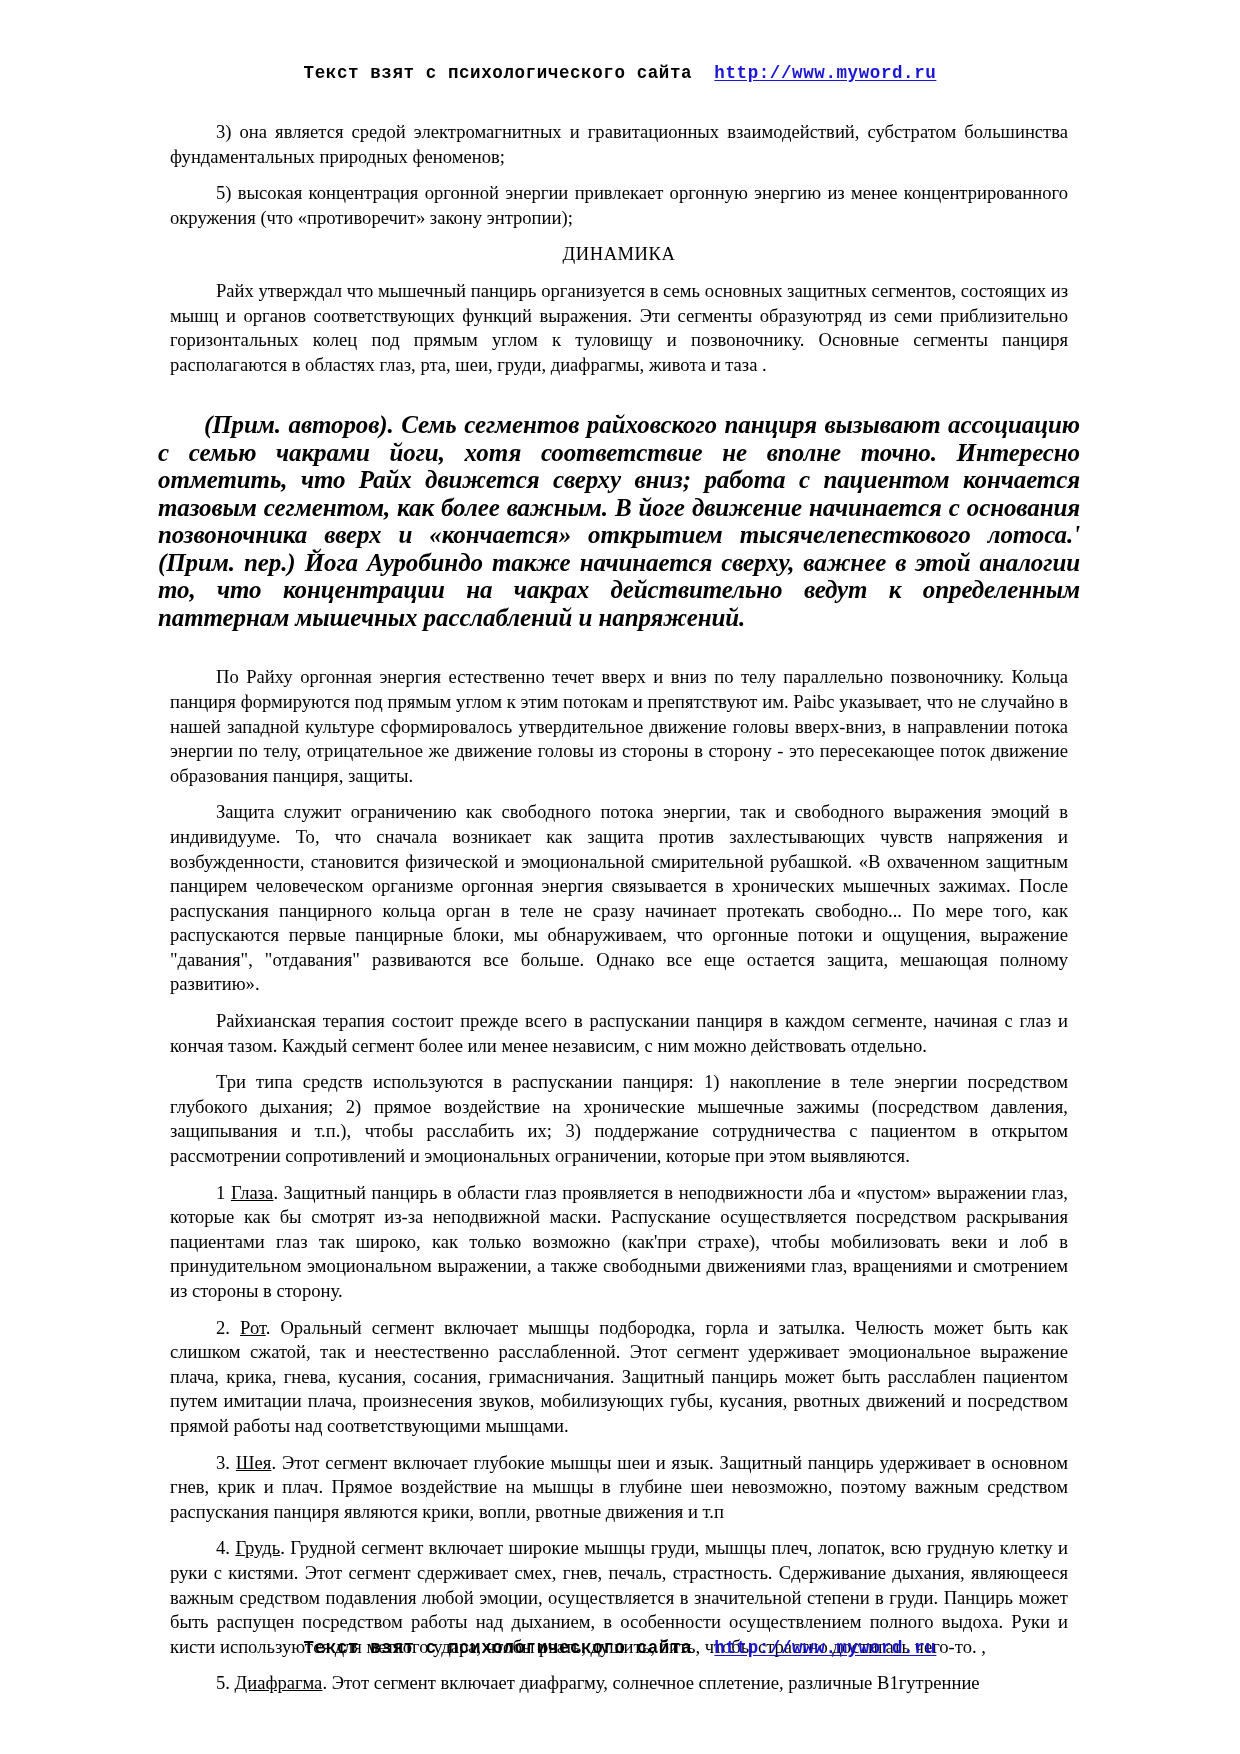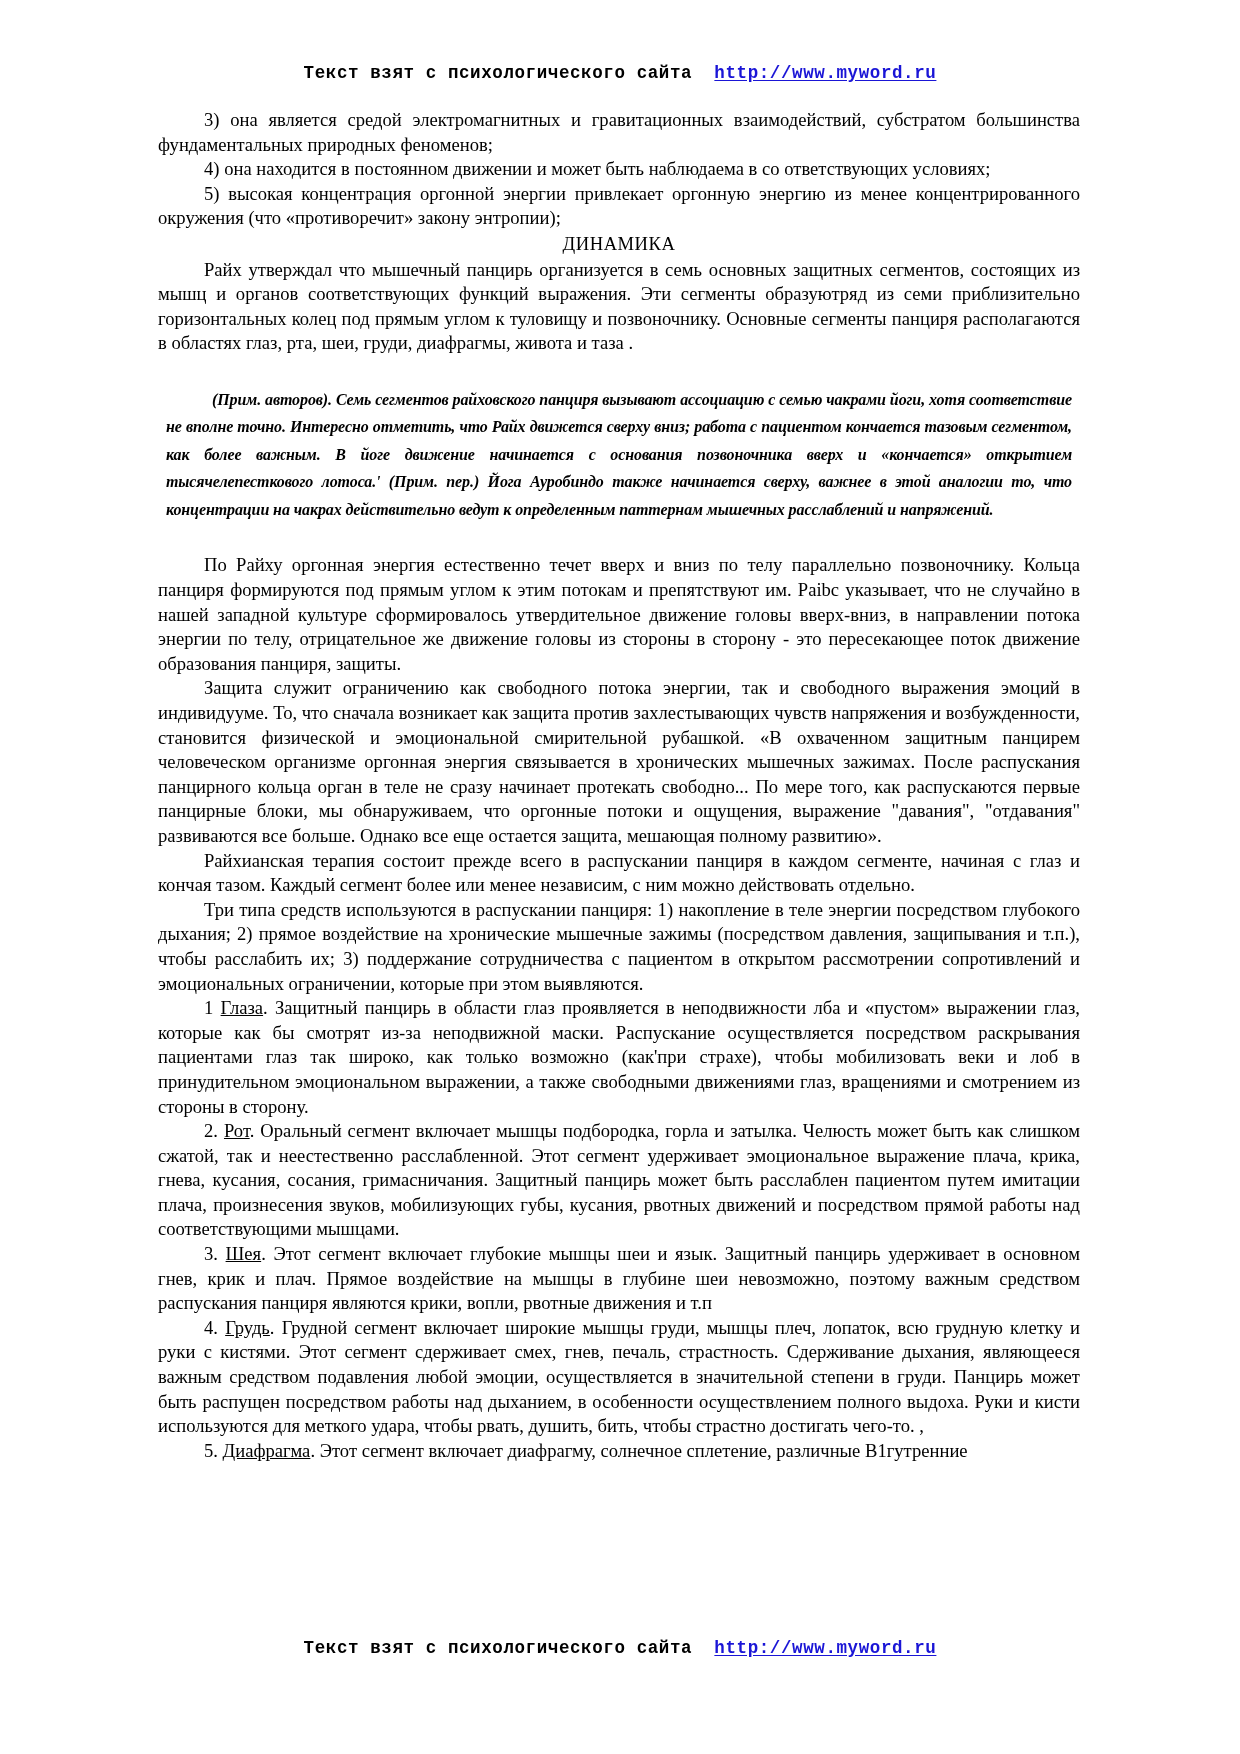--- a/index.html
+++ b/index.html
@@ -53,42 +53,42 @@
     width: 1240px;
   }
   
   .content {
     position: absolute;
     top: 108px;
     left: 158px;
     width: 922px;
   }
   p.para {
-    margin: 0;
+    margin: 12px;
     font-size: 18.6px;
     line-height: 24.6px;
     text-align: justify;
     text-justify: inter-word;
     text-indent: 46px;
     hyphens: none;
   }
   p.last-left {
     text-align-last: left;
   }
   h2.heading {
     margin: 1px;
     font-size: 18.6px;
     line-height: 24.6px;
     font-weight: normal;
     text-align: center;
     letter-spacing: 0.5px;
   }
   p.note {
-    margin: 8px;
-    font-size: 16px;
+    margin: 0;
+    font-size: 25px;
     line-height: 27.5px;
     font-style: italic;
     font-weight: bold;
     text-align: justify;
     text-indent: 46px;
     letter-spacing: -0.1px;
   }
   .spacer-md { height: 22px; }
   u.term { text-decoration: underline; }
 </style>
@@ -98,21 +98,20 @@
 <div class="page">
 
   <div class="runner header-runner">
     <span class="label">Текст взят с психологического сайта</span>
     <span>&nbsp;</span><a class="url" href="#">http://www.myword.ru</a>
   </div>
 
   <div class="content">
 
     <p class="para">3) она является средой электромагнитных и гравитационных взаимодействий, субстратом большинства фундаментальных природных феноменов;</p>
-    <p class="para last-left">4) она находится в постоянном движении и может быть наблюдаема в со ответствующих условиях;</p>
     <p class="para">5) высокая концентрация оргонной энергии привлекает оргонную энергию из менее концентрированного окружения (что «противоречит» закону энтропии);</p>
 
     <h2 class="heading">ДИНАМИКА</h2>
 
     <p class="para last-left">Райх утверждал что мышечный панцирь организуется в семь основных защитных сегментов, состоящих из мышц и органов соответствующих функций выражения. Эти сегменты образуютряд из семи приблизительно горизонтальных колец под прямым углом к туловищу и позвоночнику. Основные сегменты панциря располагаются в областях глаз, рта, шеи, груди, диафрагмы, живота и таза .</p>
 
     <div class="spacer-md"></div>
 
     <p class="note">(Прим. авторов). Семь сегментов райховского панциря вызывают ассоциацию с семью чакрами йоги, хотя соответствие не вполне точно. Интересно отметить, что Райх движется сверху вниз; работа с пациентом кончается тазовым сегментом, как более важным. В йоге движение начинается с основания позвоночника вверх и «кончается» открытием тысячелепесткового лотоса.' (Прим. пер.) Йога Ауробиндо также начинается сверху, важнее в этой аналогии то, что концентрации на чакрах действительно ведут к определенным паттернам мышечных расслаблений и напряжений.</p>
 

